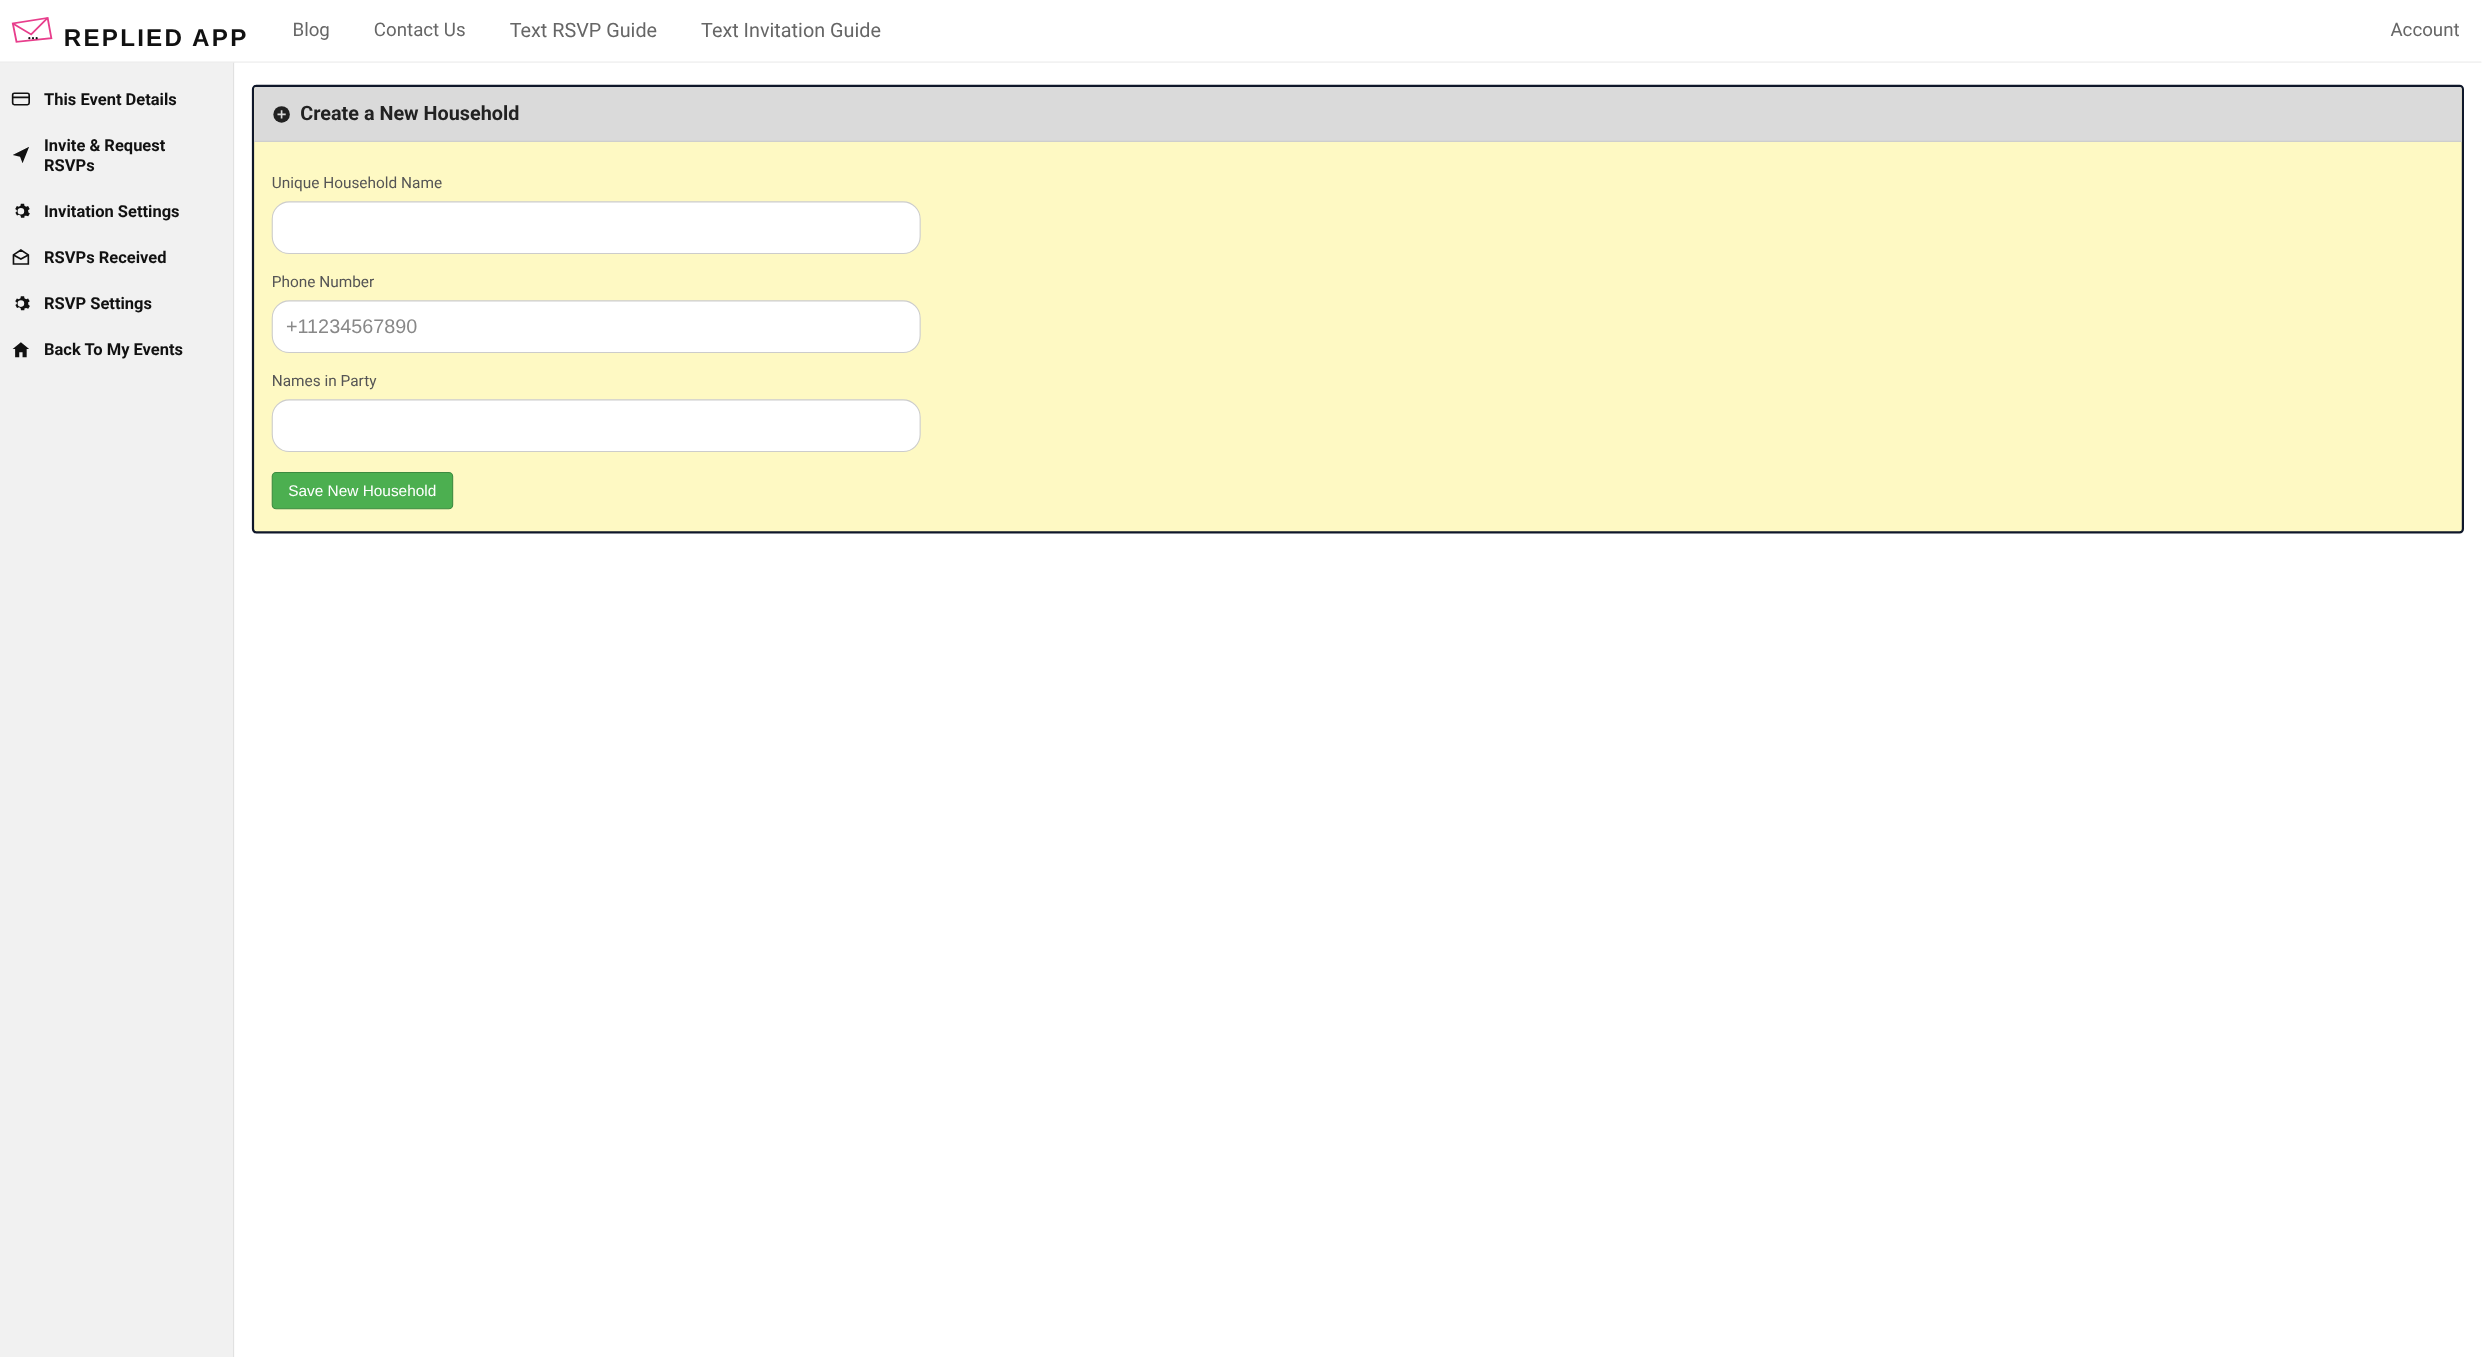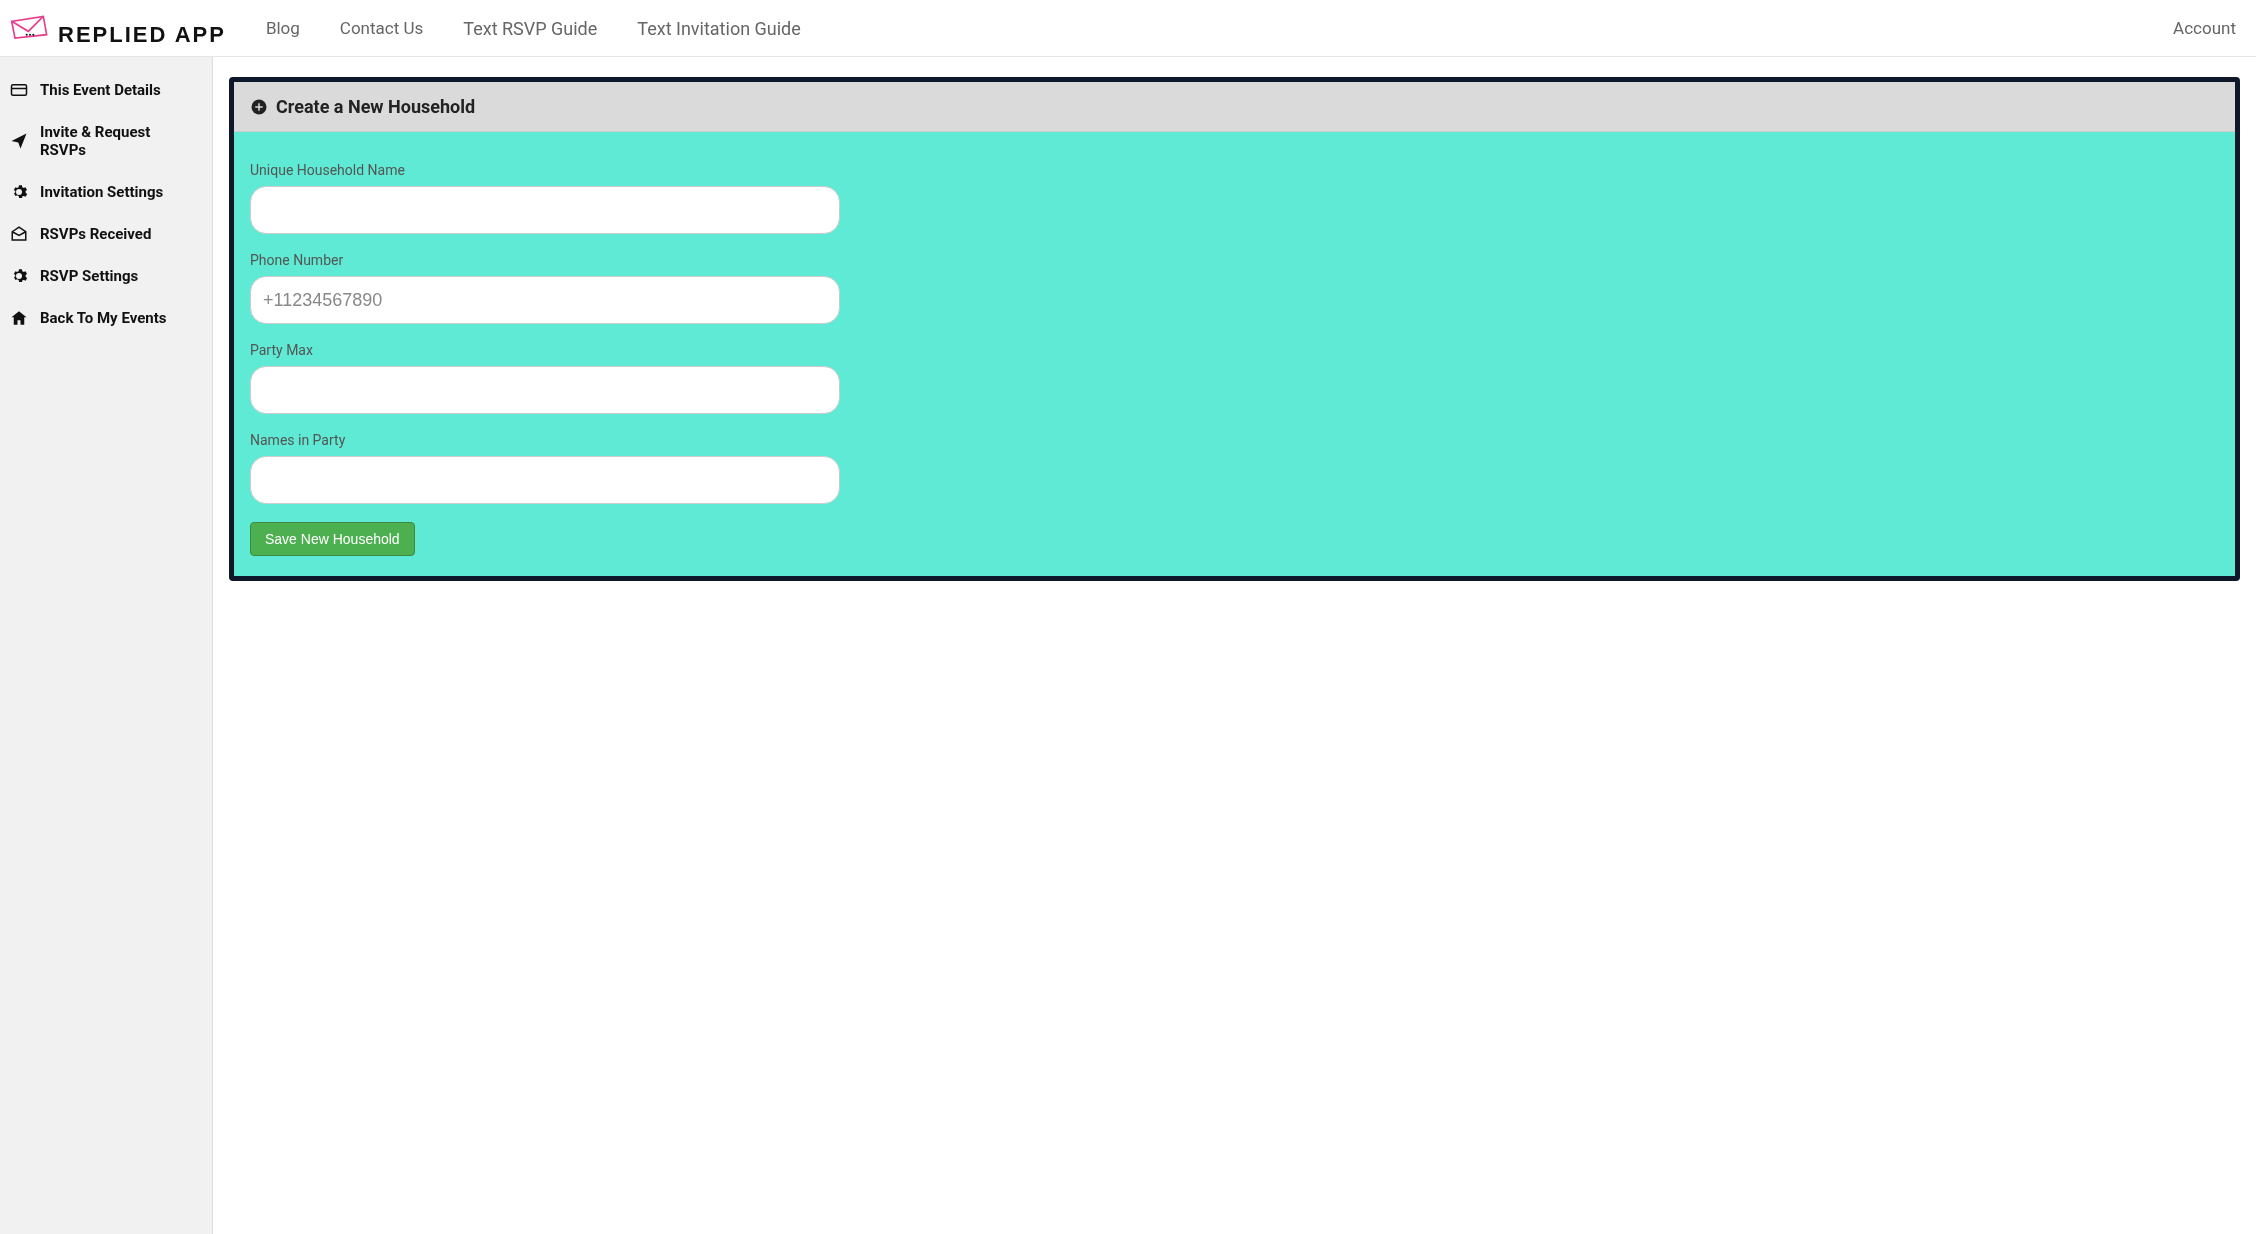--- a/index.html
+++ b/index.html
@@ -87,23 +87,23 @@
       align-items: center;
       justify-content: center;
       flex-shrink: 0;
     }
     .main {
       flex: 1;
       padding: 20px 16px;
       background: #fff;
     }
     .panel {
-      border: 5px solid #0f172a;
+      border: 2px solid #0f172a;
       border-radius: 4px;
-      background: #5eead4;
+      background: #fef9c3;
       overflow: hidden;
     }
     .panel-header {
       background: #dadada;
       padding: 14px 16px;
       display: flex;
       align-items: center;
       gap: 8px;
       border-bottom: 1px solid #ccc;
     }
@@ -246,24 +246,20 @@
       <div class="panel-body">
         <div class="form-group">
           <label class="form-label">Unique Household Name</label>
           <input class="form-input" type="text" value="" style="">
         </div>
         <div class="form-group">
           <label class="form-label">Phone Number</label>
           <input class="form-input" type="text" placeholder="+11234567890" style="">
         </div>
         <div class="form-group">
-          <label class="form-label">Party Max</label>
-          <input class="form-input" type="text" value="" style="">
-        </div>
-        <div class="form-group">
           <label class="form-label">Names in Party</label>
           <input class="form-input" type="text" value="" style="">
         </div>
         <button class="btn-success">Save New Household</button>
       </div>
     </div>
   </main>
 </div>
 
 </body></html>

